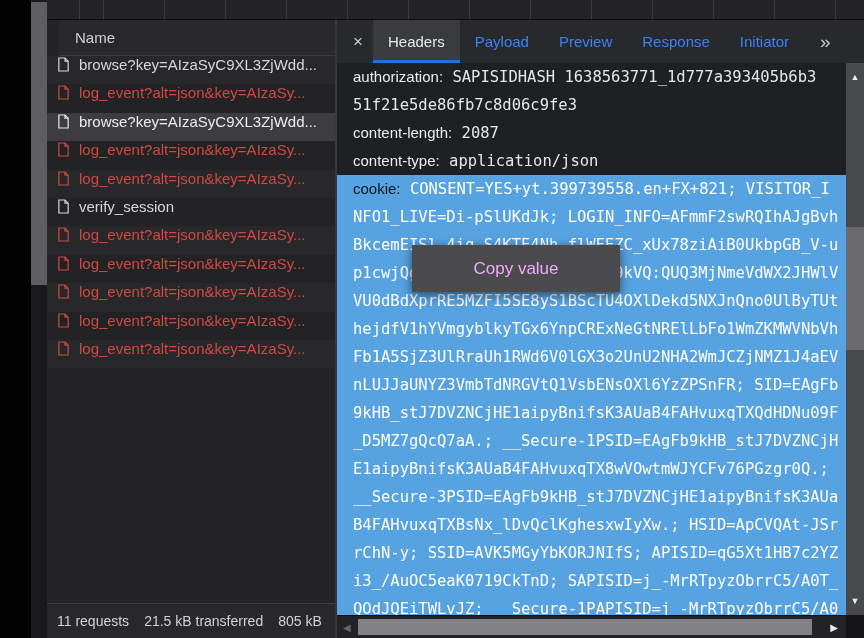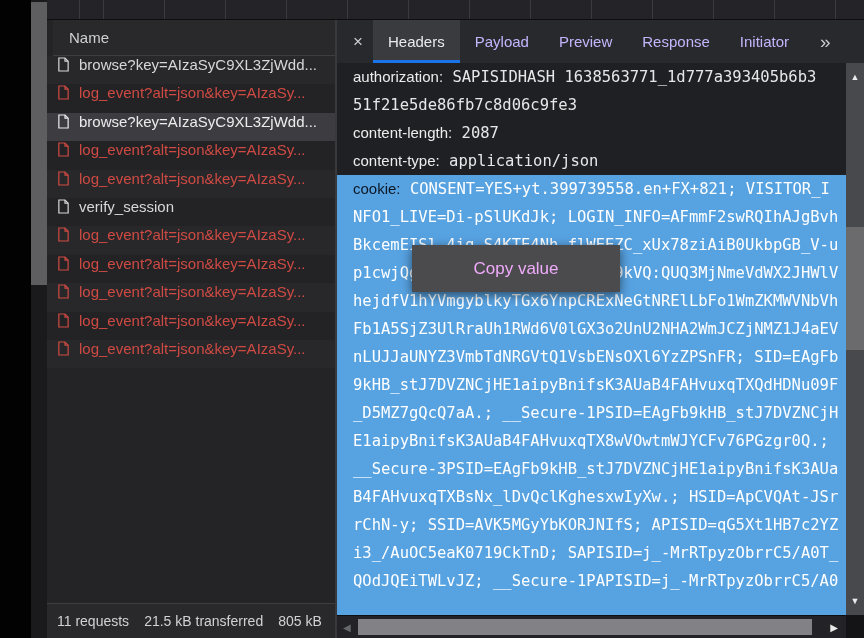--- a/index.html
+++ b/index.html
@@ -13,40 +13,40 @@
   .side-thumb{position:absolute;left:0;top:2px;width:16px;height:283px;background:#5e5e61}
 
   
   .top-strip{position:absolute;left:47px;top:0;width:817px;height:20px;
     background-color:#242428;
     background-image:repeating-linear-gradient(90deg,#3b3b3f 0 1px,transparent 1px 61px);
     background-position:56px 0;border-bottom:1px solid #0e0e10}
 
   
   .left-panel{position:absolute;left:47px;top:20px;width:288px;height:618px;background:#242427;overflow:hidden}
-  .name-header{position:absolute;top:0;left:6px;right:0;height:36px;background:#29292c;border-bottom:1px solid #3e3e41;
+  .name-header{position:absolute;top:0;left:12px;right:0;height:36px;background:#29292c;border-bottom:1px solid #3e3e41;
     display:flex;align-items:center;padding-left:16px;color:#cfd0d2;font-size:15px}
   .request-list{position:absolute;top:36px;left:0;right:0}
   .req{display:flex;gap:9px;padding-left:10px;height:28.4px;background:#28282b;
     color:#d7d7d9;font-size:15px;white-space:nowrap;overflow:hidden;cursor:default}
   .req.alt{background:#232326}
   .req.error{color:var(--err)}
   .req.selected{background:#3d3d41;color:#ececee}
   .req .ficon{display:flex;flex:0 0 auto}
   .status-bar{position:absolute;bottom:0;left:0;right:0;height:35px;background:#29292c;border-top:1px solid #3e3e41;
     display:flex;align-items:center;gap:15px;padding-left:10px;color:#d2d2d4;font-size:14px;white-space:nowrap;overflow:hidden}
 
   .divider{position:absolute;left:335px;top:20px;width:2px;height:618px;background:#39393d}
 
   
   .right-panel{position:absolute;left:337px;top:20px;width:527px;height:618px;background:#1f2023}
   .tabbar{position:absolute;top:0;left:0;width:527px;height:43px;background:#28292d;display:flex;align-items:stretch}
   .close{width:30px;margin-left:6px;display:flex;align-items:center;justify-content:center;color:#cdced0;font-size:17px;cursor:pointer}
   .tab-list{display:flex}
-  .tab{position:relative;display:flex;align-items:center;padding:0 15px;color:#c4b5fd;font-size:15px;cursor:pointer}
+  .tab{position:relative;display:flex;align-items:center;padding:0 15px;color:#3b82f6;font-size:15px;cursor:pointer}
   .tab.active{background:#3a3b3f;color:#e9eaed}
   .tab.active::after{content:"";position:absolute;left:0;right:0;bottom:0;height:3px;background:var(--accent)}
   .overflow{display:flex;align-items:center;margin-left:16px;color:#c9cacc;font-size:19px;cursor:pointer}
 
   .content{position:absolute;left:0;top:43px;width:509px;height:552px;overflow:hidden}
   .selection-bg{position:absolute;left:0;top:112px;width:509px;height:440px;background:var(--sel)}
   .hlines{position:absolute;left:0;top:0;width:509px;padding-left:16px}
   .hline{position:relative;height:28px;line-height:28px;white-space:pre;overflow:hidden;
     font-family:"DejaVu Sans Mono",monospace;font-size:15.5px;color:#e6e7e9}
   .hname{font-family:"Liberation Sans",sans-serif;font-weight:normal;font-size:15px;color:#eceded}
@@ -214,20 +214,21 @@
       <div class="selection-bg"></div>
       <div class="hlines">
           <div class="hline"><span class="hname">authorization:</span> <span>SAPISIDHASH 1638563771_1d777a393405b6b3</span></div>
           <div class="hline"><span>51f21e5de86fb7c8d06c9fe3</span></div>
           <div class="hline"><span class="hname">content-length:</span> <span>2087</span></div>
           <div class="hline"><span class="hname">content-type:</span> <span>application/json</span></div>
           <div class="hline sel"><span class="hname">cookie:</span> <span>CONSENT=YES+yt.399739558.en+FX+821; VISITOR_I</span></div>
           <div class="hline sel"><span>NFO1_LIVE=Di-pSlUKdJk; LOGIN_INFO=AFmmF2swRQIhAJgBvh</span></div>
           <div class="hline sel"><span>BkcemEISl_4iq_S4KTE4Nh_flWEEZC_xUx78ziAiB0UkbpGB_V-u</span></div>
           <div class="hline sel"><span>p1cwjQgELBMxkeiqxYVE0h39dptW9kVQ:QUQ3MjNmeVdWX2JHWlV</span></div>
+          <div class="hline sel"><span>VU0dBdXprRE5MZFI5SE8yS1BScTU4OXlDekd5NXJnQno0UlByTUt</span></div>
           <div class="hline sel"><span>hejdfV1hYVmgyblkyTGx6YnpCRExNeGtNRElLbFo1WmZKMWVNbVh</span></div>
           <div class="hline sel"><span>Fb1A5SjZ3UlRraUh1RWd6V0lGX3o2UnU2NHA2WmJCZjNMZ1J4aEV</span></div>
           <div class="hline sel"><span>nLUJJaUNYZ3VmbTdNRGVtQ1VsbENsOXl6YzZPSnFR; SID=EAgFb</span></div>
           <div class="hline sel"><span>9kHB_stJ7DVZNCjHE1aipyBnifsK3AUaB4FAHvuxqTXQdHDNu09F</span></div>
           <div class="hline sel"><span>_D5MZ7gQcQ7aA.; __Secure-1PSID=EAgFb9kHB_stJ7DVZNCjH</span></div>
           <div class="hline sel"><span>E1aipyBnifsK3AUaB4FAHvuxqTX8wVOwtmWJYCFv76PGzgr0Q.;</span></div>
           <div class="hline sel"><span>__Secure-3PSID=EAgFb9kHB_stJ7DVZNCjHE1aipyBnifsK3AUa</span></div>
           <div class="hline sel"><span>B4FAHvuxqTXBsNx_lDvQclKghesxwIyXw.; HSID=ApCVQAt-JSr</span></div>
           <div class="hline sel"><span>rChN-y; SSID=AVK5MGyYbKORJNIfS; APISID=qG5Xt1HB7c2YZ</span></div>
           <div class="hline sel"><span>i3_/AuOC5eaK0719CkTnD; SAPISID=j_-MrRTpyzObrrC5/A0T_</span></div>

